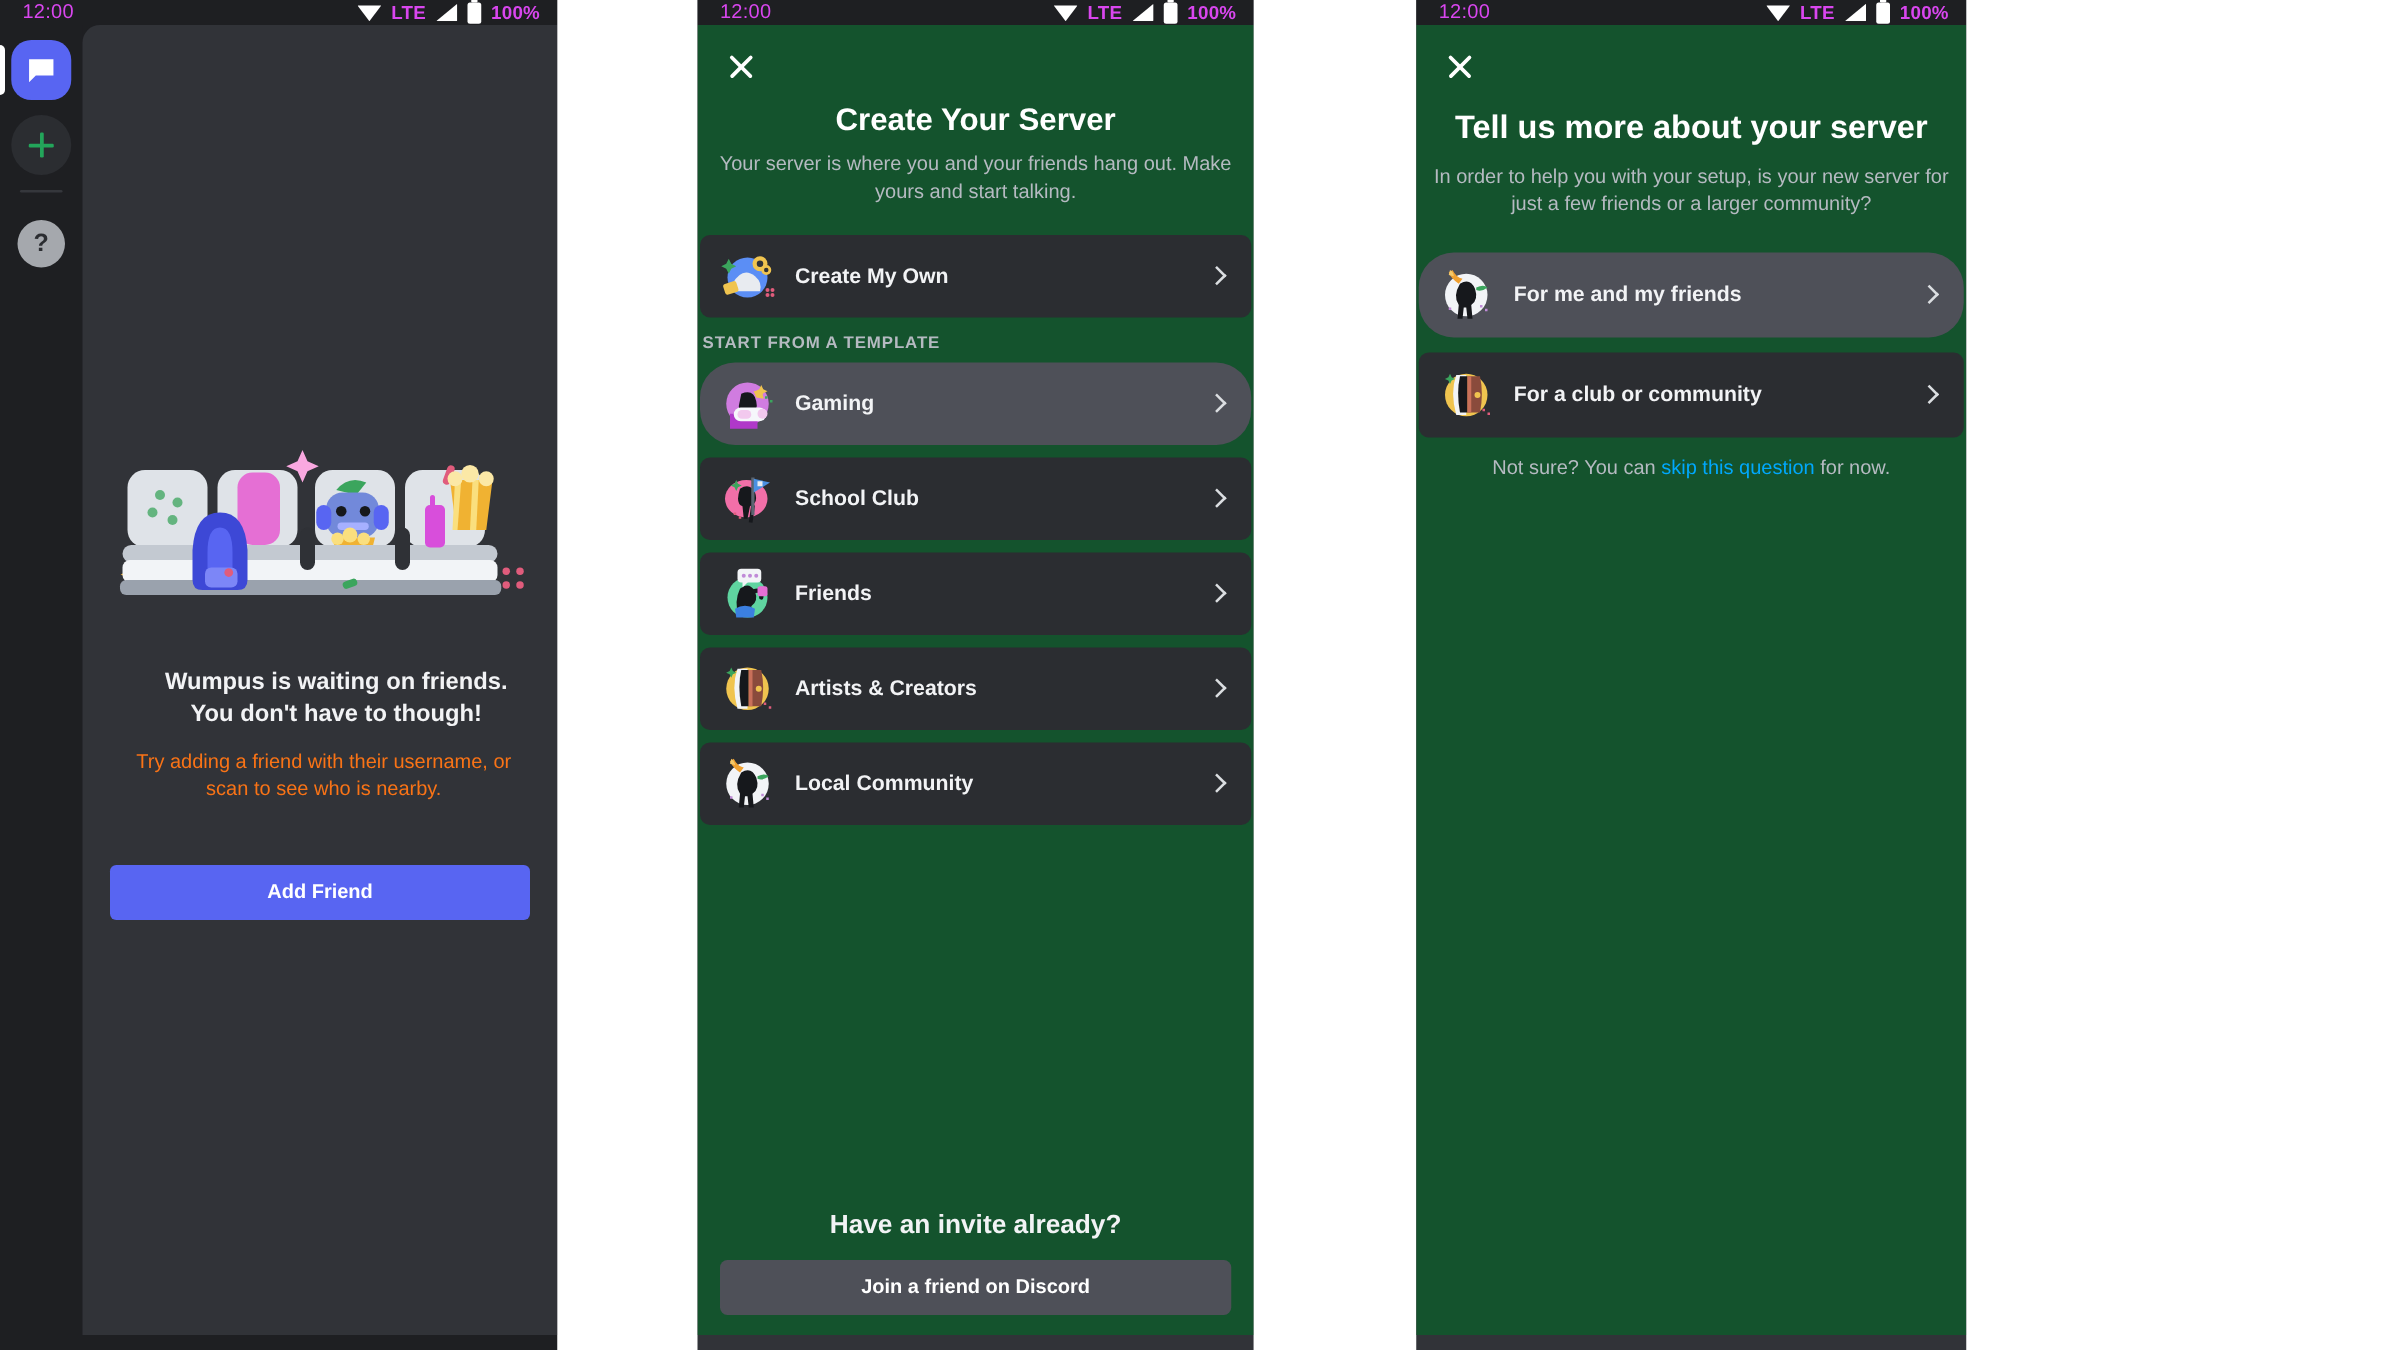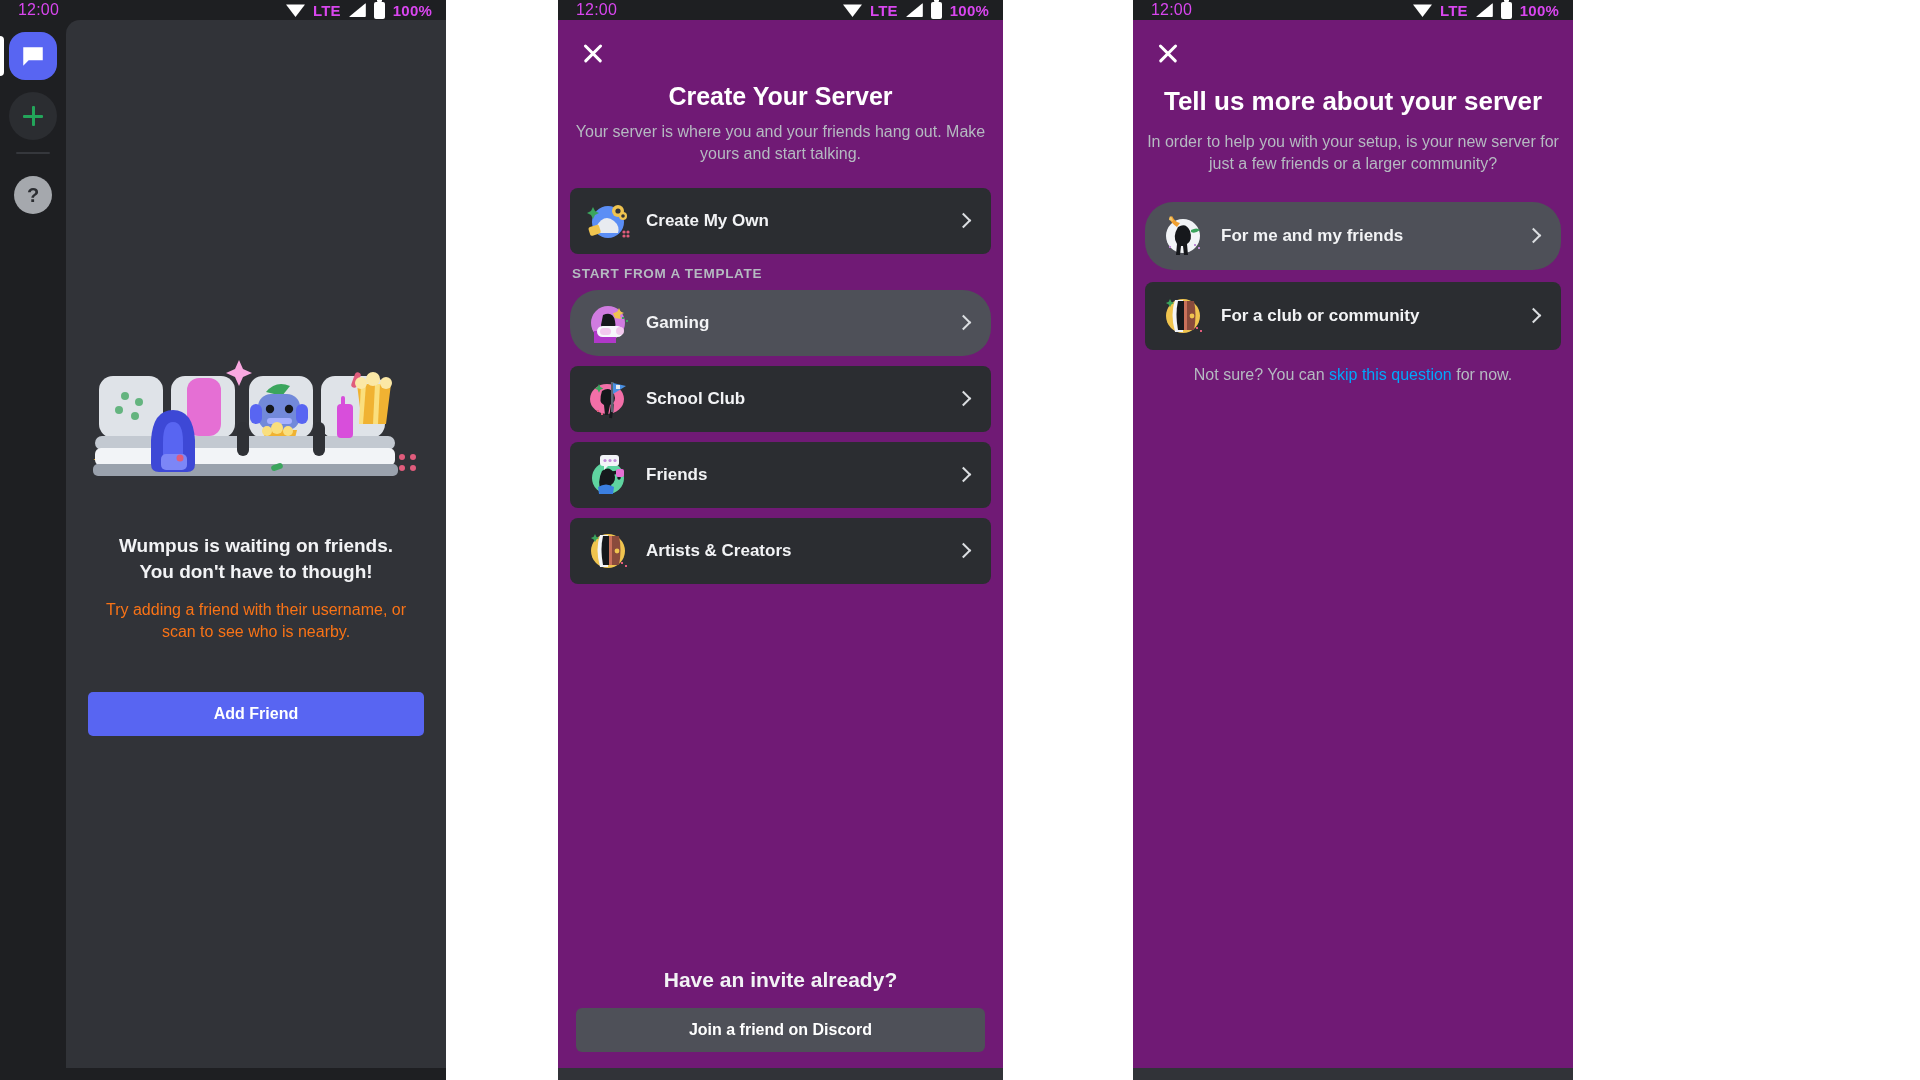--- a/index.html
+++ b/index.html
@@ -51,40 +51,40 @@
   .guild-add { width: 48px; height: 48px; border-radius: 50%; background:#2b2d31; display:flex;align-items:center;justify-content:center;}
   .guild-add .plus{position:relative;width:20px;height:20px;}
   .guild-add .plus::before,.guild-add .plus::after{content:'';position:absolute;background:#23a55a;border-radius:1px;}
   .guild-add .plus::before{left:9px;top:0;width:2.5px;height:20px;}
   .guild-add .plus::after{top:9px;left:0;height:2.5px;width:20px;}
   .guild-help{width:38px;height:38px;border-radius:50%;background:#a5a8ad;color:#2b2d31;display:flex;align-items:center;justify-content:center;font-weight:700;font-size:20px;margin-top:10px;}
   .guild-div{width:34px;height:2px;background:#35373c;border-radius:1px;}
 
   .p1-main {
     flex: 1; background: #313338; border-top-left-radius: 14px;
-    display:flex; flex-direction:column; align-items:center; justify-content:center;
+    display:flex; flex-direction:column; align-items:flex-end; justify-content:center;
     padding: 0 22px;
   }
   .wumpus-art { width: 330px; height: 135px; position: relative; margin-bottom: 46px; }
   .empty-title {
     color:#f2f3f5; font-size: 19px; font-weight: 700; text-align:center;
     line-height: 1.35; max-width: 310px;
   }
   .empty-sub {
     color:#f97316; font-size: 16px; text-align:center; line-height:1.4;
     margin-top: 14px; max-width: 330px;
   }
   .add-friend-btn {
     margin-top: 48px; width: 336px; height: 44px; background:#5865f2;
     border:none; border-radius: 5px; color:#fff; font-size:16px; font-weight:700;
     font-family:"Liberation Sans", sans-serif; cursor:pointer;
   }
 
   
-  .modal { height: calc(1080px - 32px); background:#701a75; padding: 0 12px; position:relative; overflow:hidden;}
+  .modal { height: calc(1080px - 32px); background:#14532d; padding: 0 2px; position:relative; overflow:hidden;}
   .close-x { position:absolute; left: 20px; top: 18px; width: 30px; height:30px; cursor:pointer;}
   .close-x::before,.close-x::after{content:'';position:absolute;left:3px;top:14px;width:24px;height:2.6px;background:#fff;border-radius:2px;}
   .close-x::before{transform:rotate(45deg);}
   .close-x::after{transform:rotate(-45deg);}
 
   .modal-title { text-align:center; color:#fff; font-weight:700; padding-top: 62px; }
   .p2 .modal-title { font-size: 25px; }
   .p3 .modal-title { font-size: 26px; padding-top: 66px;}
   .modal-desc { text-align:center; color:#b5bac1; font-size:16px; line-height:1.4; margin-top: 10px; padding: 0 2px;}
   .p3 .modal-desc { margin-top: 14px; }
@@ -355,20 +355,38 @@
               <g fill="#e05c7c">
                   <rect x="35" y="33" width="2" height="2"></rect>
                   <rect x="39" y="36" width="2" height="2"></rect>
                 </g>
             </svg>
           </span>
           <span class="row-label">Artists &amp; Creators</span>
           <span class="chev"></span>
         </div>
 
+        <div class="row">
+          <span class="thumb">
+            <svg viewBox="0 0 44 44" width="44" height="44">
+              <circle cx="22" cy="22" r="17" fill="#f2f4f7"></circle>
+              <path d="M17 13 q8 -5 12 4 q3 9 -3 13 l1 11 -4 0 -1 -9 -2 0 -1 9 -4 0 1 -11 q-5 -7 1 -17z" fill="#16181c"></path>
+              <path d="M16 13 q-6 -4 -8 -9 l3 -2 q3 6 8 7z" fill="#f0a030"></path>
+              <path d="M9 2 q3 2 3 5 l-4 -1z" fill="#f5c96a"></path>
+              <path d="M30 16 q6 -3 9 0 q-5 4 -9 2z" fill="#3ba55d"></path>
+              <g fill="#c08ad8">
+                  <rect x="33" y="30" width="2" height="2"></rect>
+                  <rect x="37" y="33" width="2" height="2"></rect>
+                  <rect x="8" y="32" width="2" height="2"></rect>
+                </g>
+            </svg>
+          </span>
+          <span class="row-label">Local Community</span>
+          <span class="chev"></span>
+        </div>
       </div>
 
       <div class="invite-block">
         <div class="invite-title">Have an invite already?</div>
         <button class="invite-btn">Join a friend on Discord</button>
       </div>
     </div>
   </div>
 
   <div class="panel gap" style="width:130px"></div>

